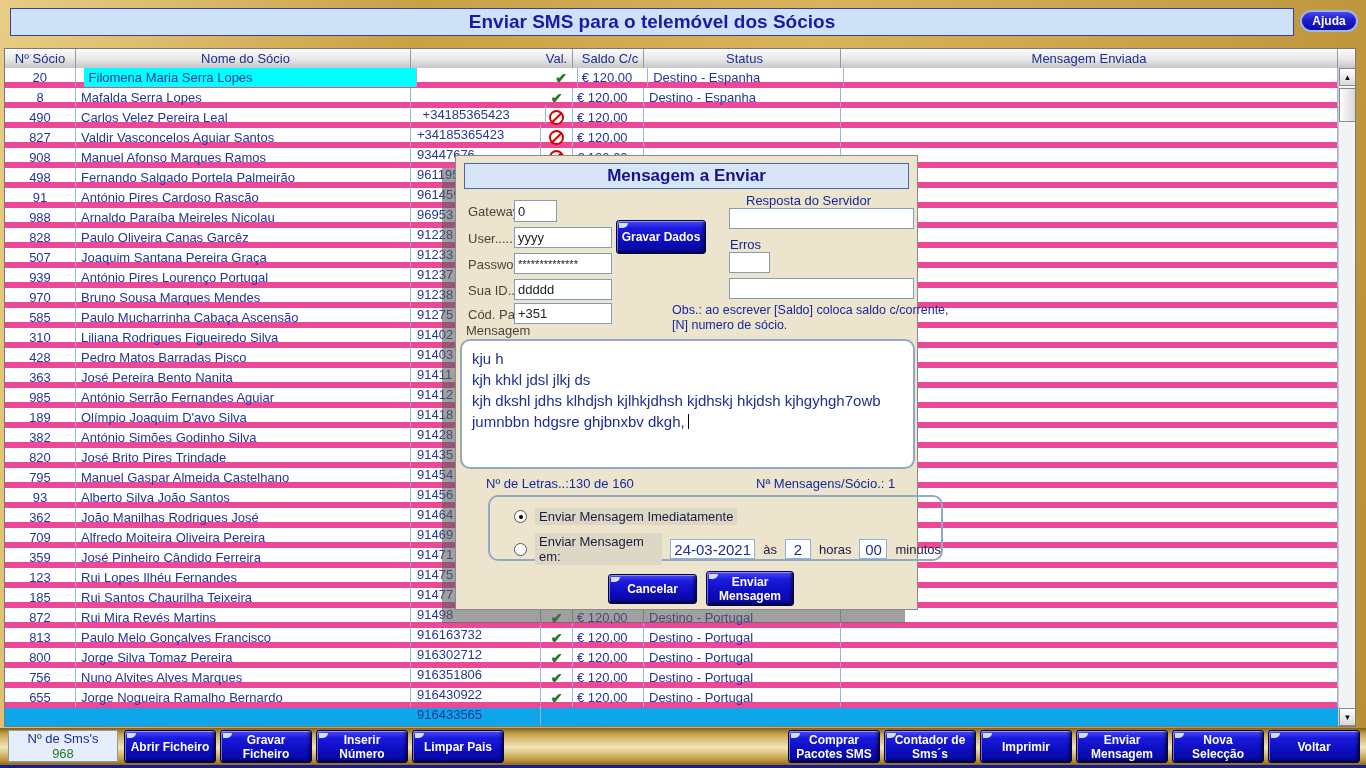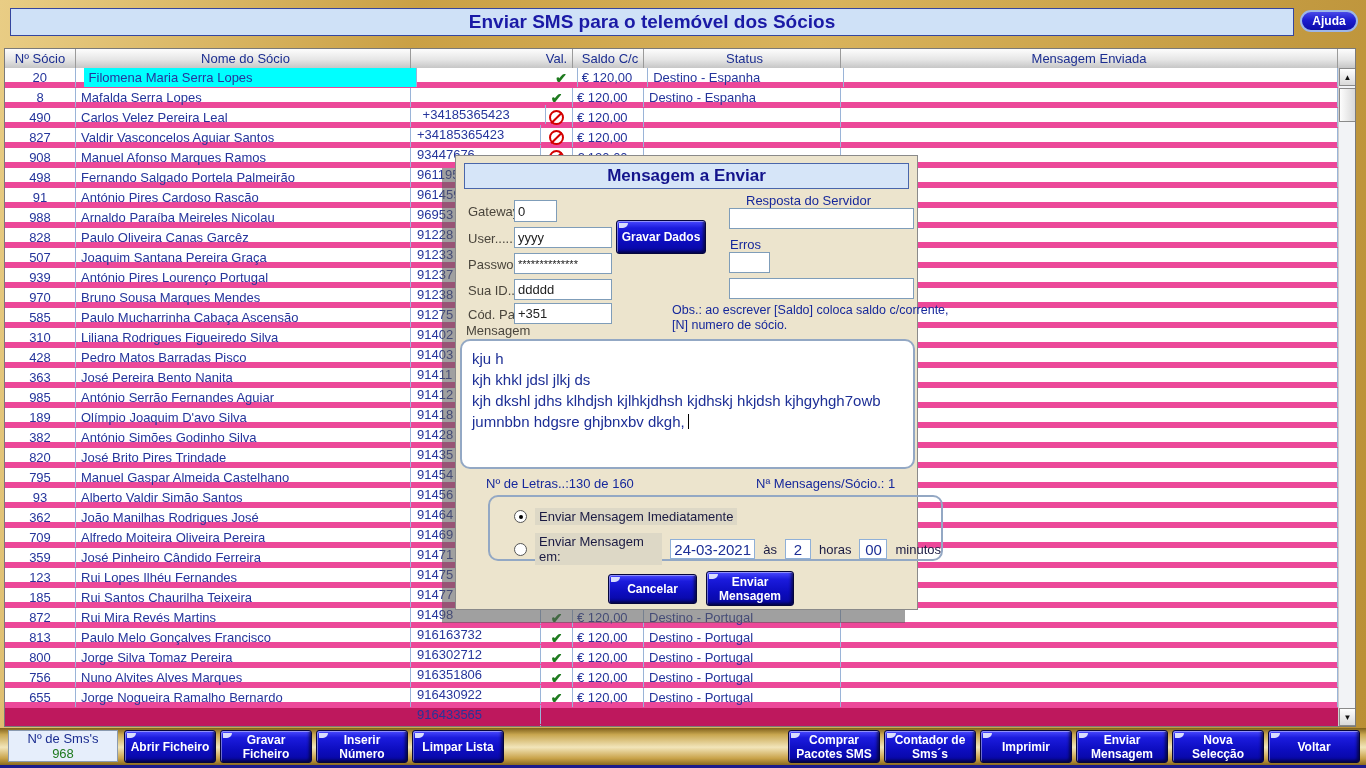--- a/index.html
+++ b/index.html
@@ -22,21 +22,21 @@
     position:absolute;right:8px;top:10px;width:58px;height:22px;
     background:linear-gradient(180deg,#4a4ae8 0%,#1c1ccf 45%,#0d0da8 100%);
     border:2px solid #9db6e8;border-radius:12px;
     color:#fff;font-size:12px;font-weight:bold;
     display:flex;align-items:center;justify-content:center;cursor:pointer;
   }
 
   
   .table{
     position:absolute;left:4px;top:48px;width:1352px;height:679px;
-    background:#be185d;border:1px solid #7a7a7a;overflow:hidden;
+    background:#0ea5e9;border:1px solid #7a7a7a;overflow:hidden;
   }
   .thead{display:flex;height:19px;background:linear-gradient(180deg,#fdfdfd,#e6e6e6 55%,#c6c6c6);}
   .th{
     font-size:13px;color:#1b2d90;border-right:1px solid #9a9a9a;
     display:flex;align-items:center;justify-content:center;height:19px;
     white-space:nowrap;overflow:hidden;
   }
   .tbody{position:absolute;left:0;top:19px;width:1333px;height:660px;overflow:hidden;}
   .tr{display:flex;height:20px;border-bottom:6px solid #ec4899;background:#fff;}
   .td{
@@ -336,21 +336,21 @@
         <div class="td c0">795</div>
         <div class="td c1">Manuel Gaspar Almeida Castelhano</div>
         <div class="td c2">91464</div>
         <div class="td c3"></div>
         <div class="td c4"></div>
         <div class="td c5"></div>
         <div class="td c6"></div>
       </div>
       <div class="tr">
         <div class="td c0">93</div>
-        <div class="td c1">Alberto Valdir Simão Santos</div>
+        <div class="td c1">Alberto Silva João Santos</div>
         <div class="td c2">91469</div>
         <div class="td c3"></div>
         <div class="td c4"></div>
         <div class="td c5"></div>
         <div class="td c6"></div>
       </div>
       <div class="tr">
         <div class="td c0">362</div>
         <div class="td c1">João Manilhas Rodrigues José</div>
         <div class="td c2">91471</div>
@@ -536,21 +536,21 @@
       </div>
       <div class="btn3d">
         <span>Gravar</span>
         <span>Ficheiro</span>
       </div>
       <div class="btn3d">
         <span>Inserir</span>
         <span>Número</span>
       </div>
       <div class="btn3d">
-        <span>Limpar Lista</span>
+        <span>Limpar Pais</span>
       </div>
     </div>
   <div class="fgroup" style="right:6px;">
       <div class="btn3d">
         <span>Comprar</span>
         <span>Pacotes SMS</span>
       </div>
       <div class="btn3d">
         <span>Contador de</span>
         <span>Sms´s</span>

